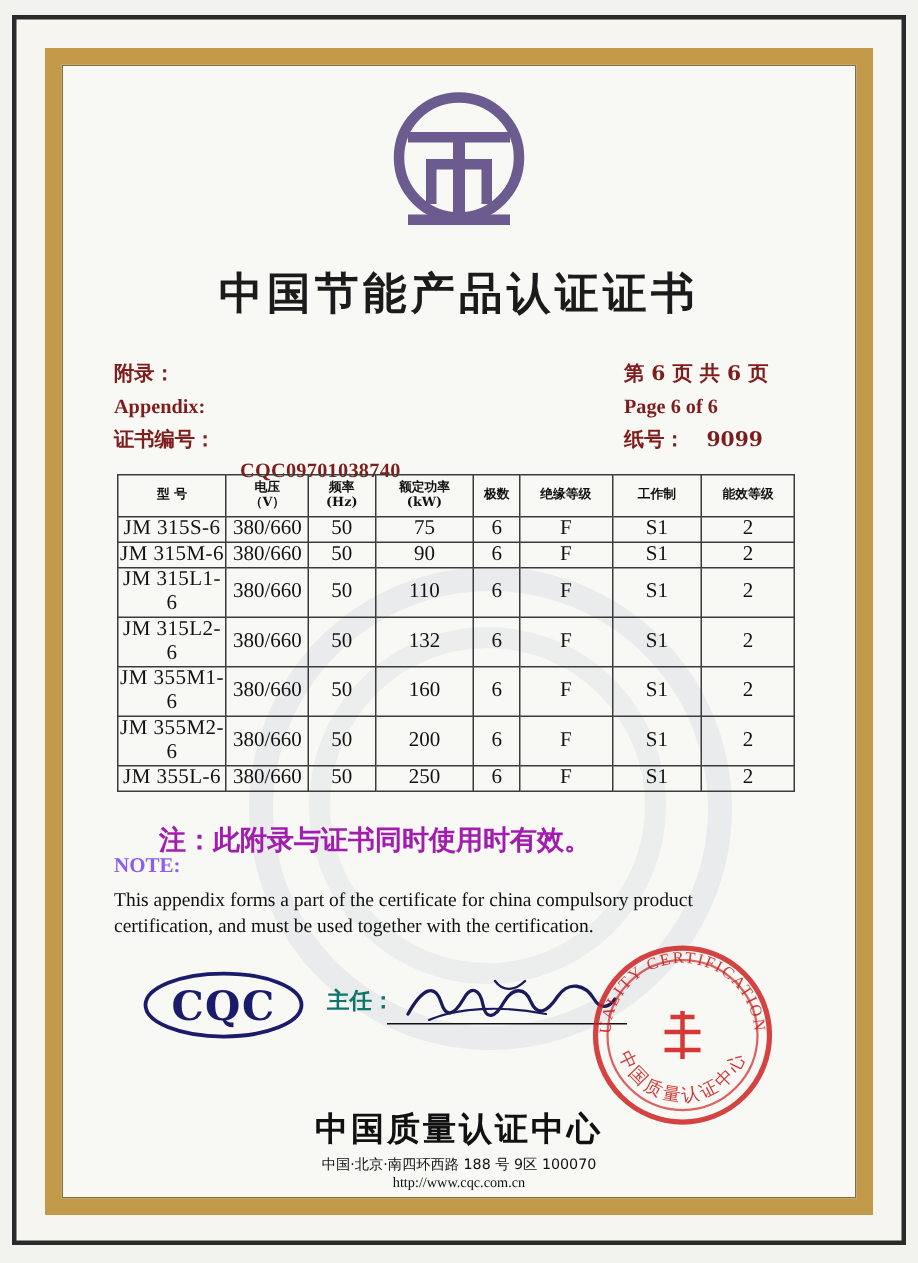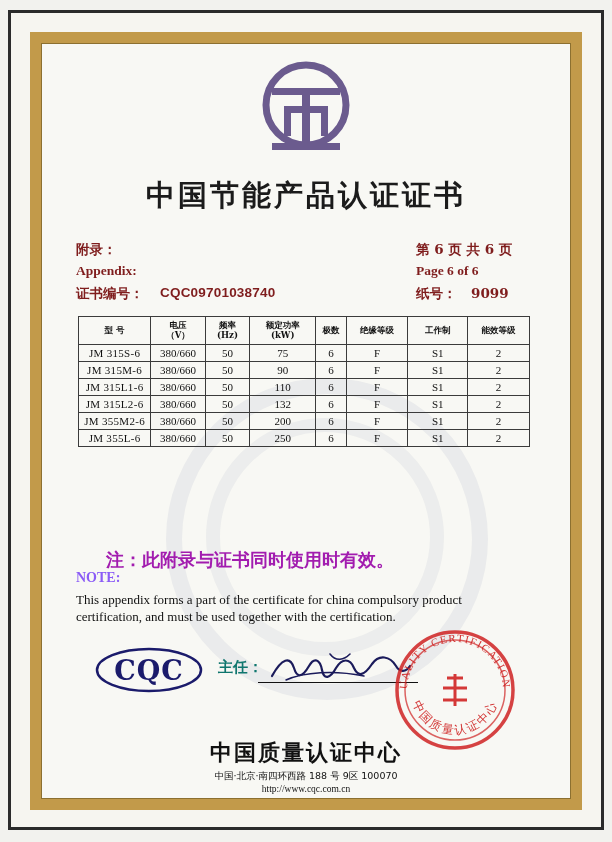--- a/index.html
+++ b/index.html
@@ -126,23 +126,24 @@
     position: absolute;
     left: 340px;
     font-family: "DejaVu Serif", serif;
     font-weight: bold;
   }
   .meta-left.latin, .meta-right.latin {
     font-family: "Liberation Serif", serif;
     font-weight: bold;
   }
   .cert-no-val {
-    font-family: Liberation Sans, sans-serif;
+    font-family: Liberation Serif, serif;
     font-weight: bold;
     letter-spacing: 0.2px;
+    margin-top: 21px;
   }
 
   
   table.spec {
     position: absolute;
     top: 268px;
     left: 32px;
     width: 452px;
     border-collapse: collapse;
     background: transparent;
@@ -158,21 +159,21 @@
   table.spec th {
     height: 27px;
     font-weight: bold;
     font-family: "DejaVu Serif", serif;
     font-size: 8.5px;
     line-height: 1.15;
   }
   table.spec td {
     height: 16px;
     font-family: "Liberation Serif", serif;
-    font-size: 11px;
+    font-size: 14px;
   }
   table.spec td.model {
     font-family: "Liberation Serif", serif;
     letter-spacing: 0.3px;
   }
   .th-unit {
     display: block;
     font-weight: bold;
   }
 
@@ -383,20 +384,30 @@
           <td class="model">JM 315L2-6</td>
           <td>380/660</td>
           <td>50</td>
           <td>132</td>
           <td>6</td>
           <td>F</td>
           <td>S1</td>
           <td>2</td>
         </tr>
         <tr>
+          <td class="model">JM 355M1-6</td>
+          <td>380/660</td>
+          <td>50</td>
+          <td>160</td>
+          <td>6</td>
+          <td>F</td>
+          <td>S1</td>
+          <td>2</td>
+        </tr>
+        <tr>
           <td class="model">JM 355M2-6</td>
           <td>380/660</td>
           <td>50</td>
           <td>200</td>
           <td>6</td>
           <td>F</td>
           <td>S1</td>
           <td>2</td>
         </tr>
         <tr>

